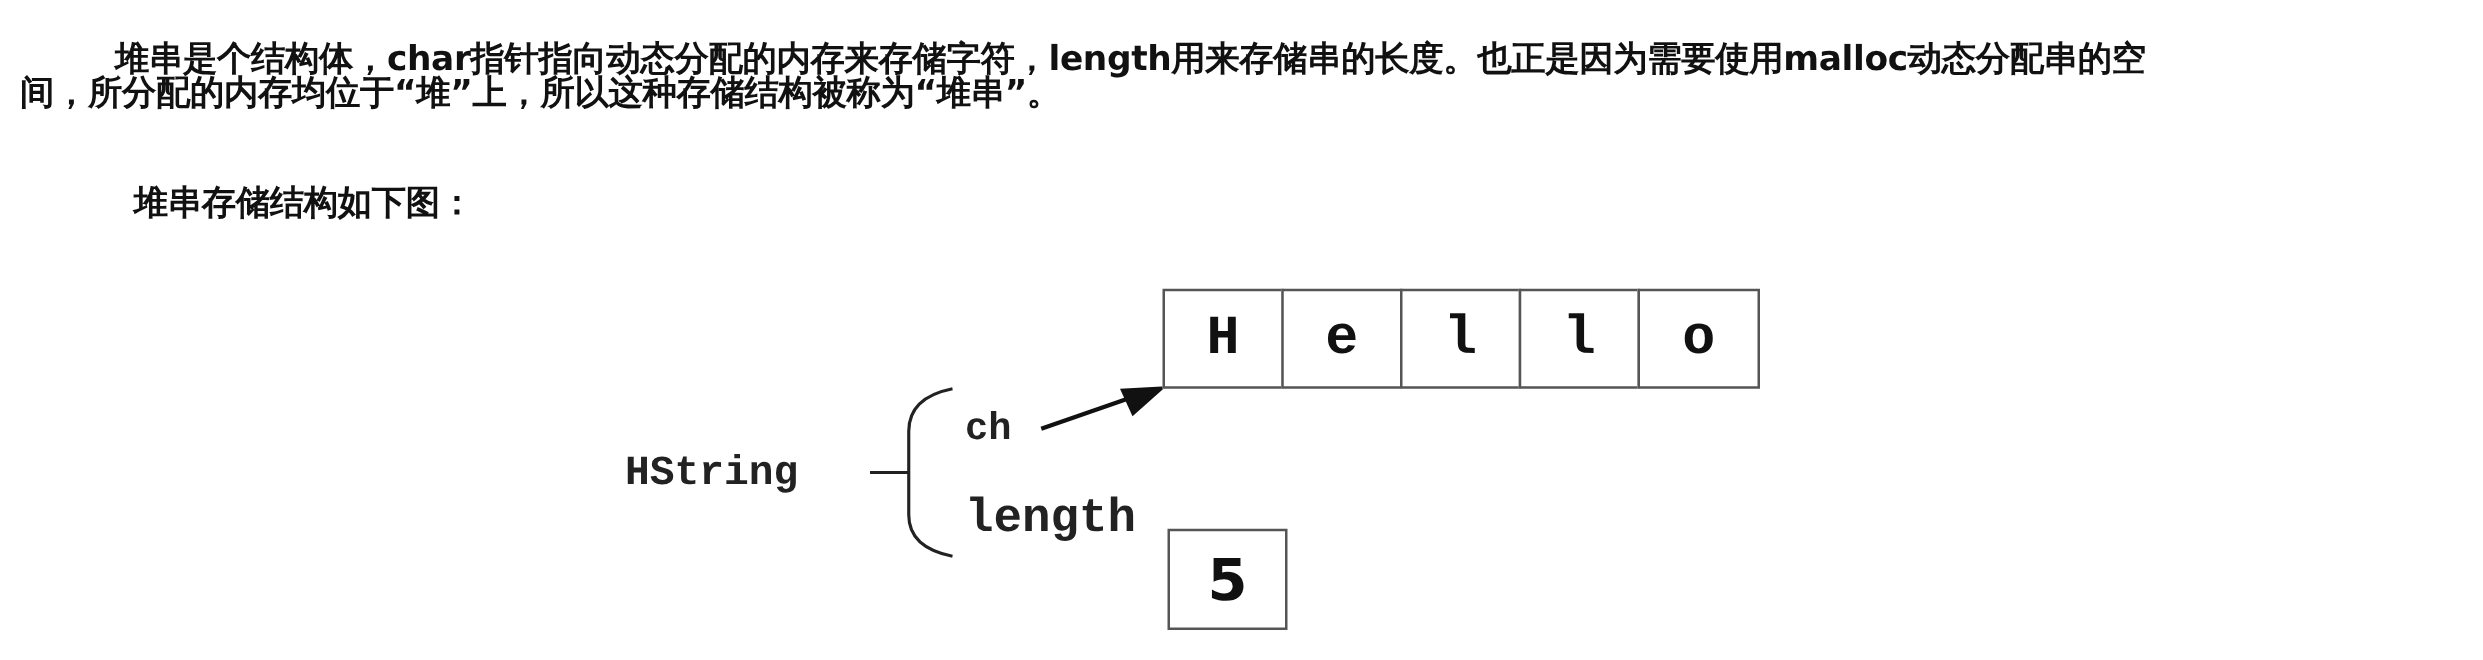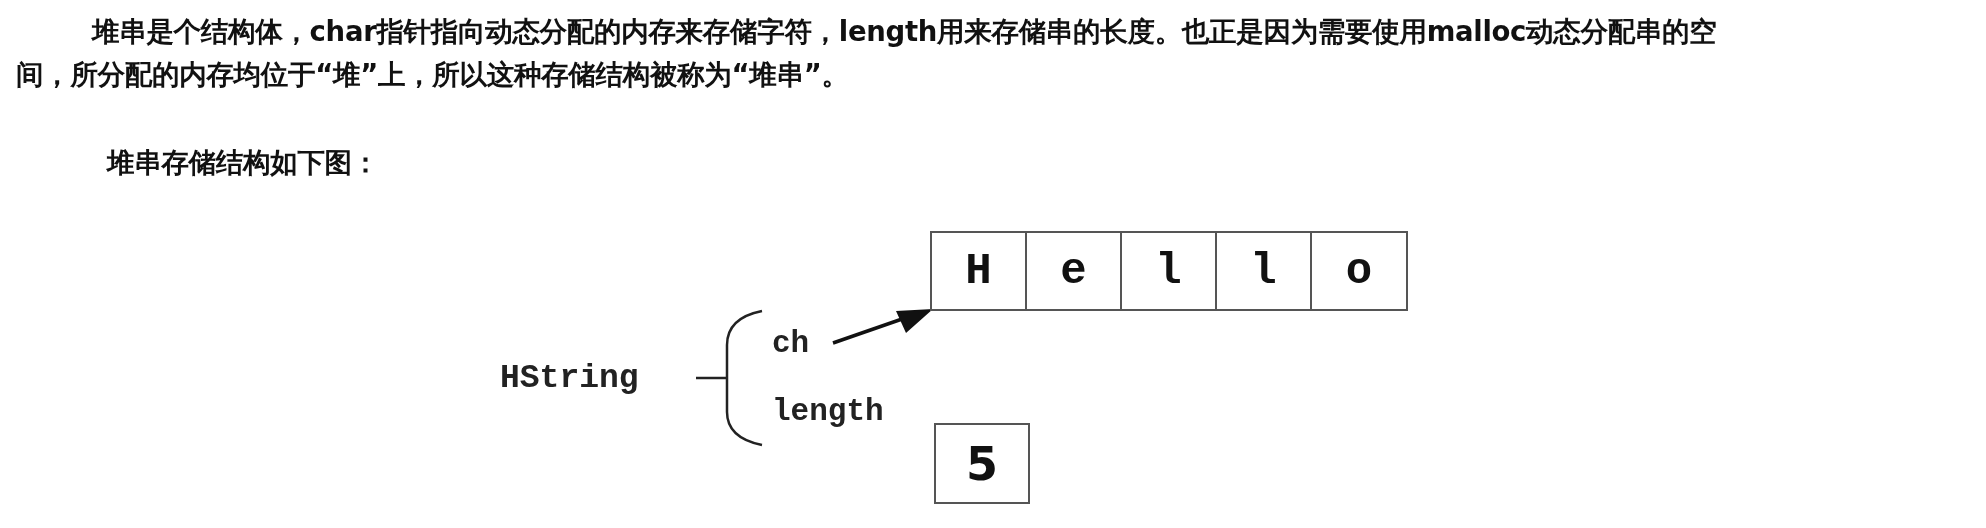--- a/index.html
+++ b/index.html
@@ -10,39 +10,39 @@
   .mono { font-family:"Liberation Mono","DejaVu Sans Mono",monospace; font-weight:bold; color:#222; position:absolute; white-space:nowrap; }
   .cell { position:absolute; box-sizing:border-box; border:2px solid #555; background:#fff;
           display:flex; align-items:center; justify-content:center;
           font-family:"Liberation Mono","DejaVu Sans Mono",monospace; font-weight:bold; font-size:44px; color:#111; }
   svg { position:absolute; left:0; top:0; }
 </style>
 </head>
 <body>
 
 <div>
-  <div class="line" style="left:92px; top:14px;">堆串是个结构体，char指针指向动态分配的内存来存储字符，length用来存储串的长度。也正是因为需要使用malloc动态分配串的空</div>
+  <div class="line" style="left:92px; top:30px;">堆串是个结构体，char指针指向动态分配的内存来存储字符，length用来存储串的长度。也正是因为需要使用malloc动态分配串的空</div>
   <div class="line" style="left:16px; top:57px;">间，所分配的内存均位于“堆”上，所以这种存储结构被称为“堆串”。</div>
 </div>
 <div class="line" style="left:107px; top:145px;">堆串存储结构如下图：</div>
 
 <div>
   <svg width="1986" height="528">
 
     <line x1="696" y1="378" x2="727" y2="378" stroke="#222" stroke-width="2.5"></line>
 
     <path d="M 762 311 Q 727 318 727 345 L 727 412 Q 727 438 762 445" fill="none" stroke="#222" stroke-width="2.5"></path>
 
     <line x1="833" y1="343" x2="905" y2="318" stroke="#111" stroke-width="3.5"></line>
     <polygon points="933,309 896,311 906,333" fill="#111"></polygon>
   </svg>
 
   <div class="mono" style="left:500px; top:360px; font-size:33px;">HString</div>
   <div class="mono" style="left:772px; top:326px; font-size:31px;">ch</div>
-  <div class="mono" style="left:772px; top:394px; font-size:31px;">length</div>
+  <div class="mono" style="left:772px; top:394px; font-size:38px;">length</div>
 
   <div>
     <div class="cell" style="left:930px; top:231px; width:97px; height:80px;">H</div>
     <div class="cell" style="left:1025px; top:231px; width:97px; height:80px;">e</div>
     <div class="cell" style="left:1120px; top:231px; width:97px; height:80px;">l</div>
     <div class="cell" style="left:1215px; top:231px; width:97px; height:80px;">l</div>
     <div class="cell" style="left:1310px; top:231px; width:98px; height:80px;">o</div>
   </div>
 
   <div class="cell" style="left:934px; top:423px; width:96px; height:81px; font-family:'DejaVu Sans','Liberation Sans',sans-serif; font-size:46px;">5</div>

